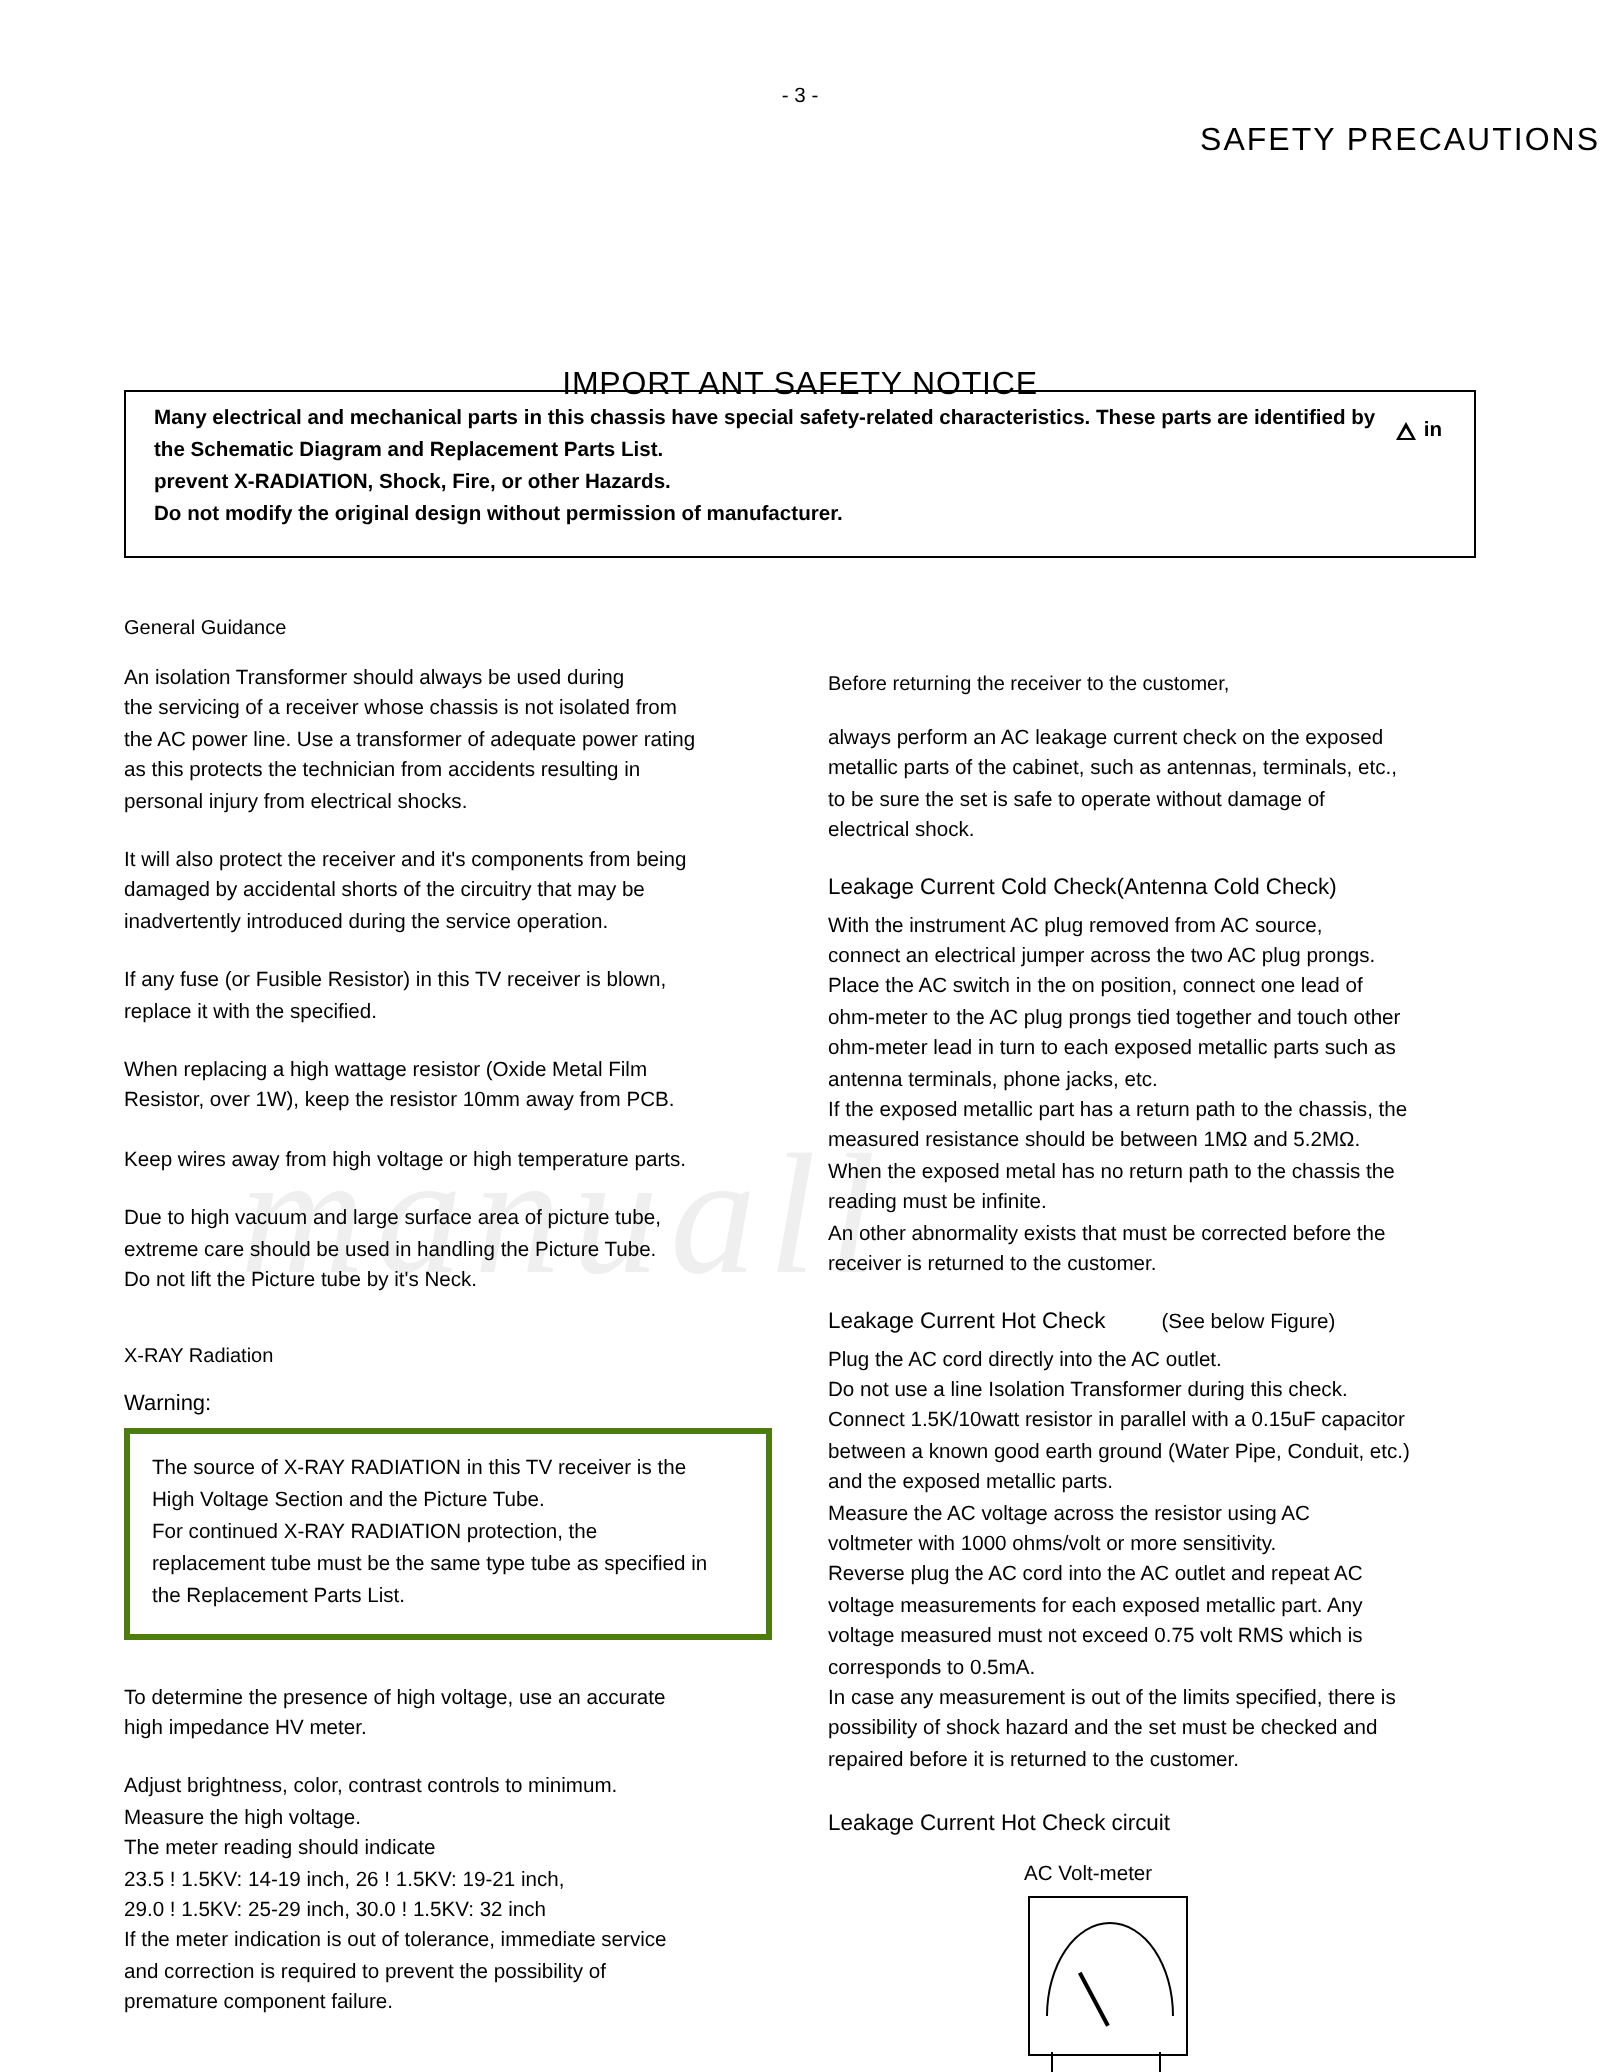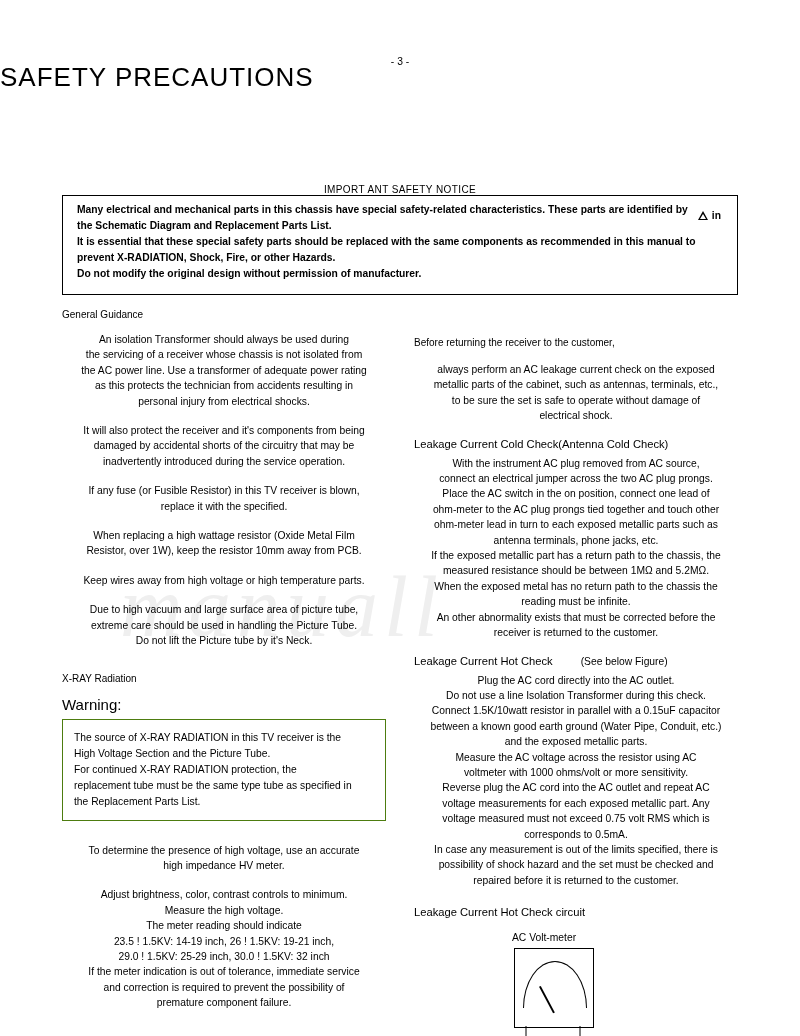--- a/index.html
+++ b/index.html
@@ -32,22 +32,22 @@
     letter-spacing: 6px;
     color: #efefef;
     font-style: italic;
     z-index: 0;
     user-select: none;
     white-space: nowrap;
   }
   .content { position: relative; z-index: 2; }
 
   h1.page-title {
-    text-align: left;
-    font-size: 26px;
+    text-align: right;
+    font-size: 16px;
     font-weight: normal;
     letter-spacing: 1px;
     margin: 62px 0 0 0;
   }
 
   
   .notice-wrap {
     position: absolute;
     left: 62px;
     top: 133px;
@@ -60,21 +60,21 @@
     position: relative;
     font-weight: bold;
   }
   .notice-legend {
     position: absolute;
     left: 50%;
     transform: translateX(-50%);
     top: -11px;
     background: #ffffff;
     padding: 0 14px;
-    font-size: 10px;
+    font-size: 16px;
     letter-spacing: 0.4px;
     white-space: nowrap;
   }
   .notice-box p {
     margin: 0;
     font-size: 10.3px;
     line-height: 16px;
   }
   .notice-warn {
     position: absolute;
@@ -116,28 +116,27 @@
 
   h2.sec {
     font-size: 10px;
     font-weight: normal;
     margin: 0 0 12px 0;
   }
   p.body {
     font-size: 10.3px;
     line-height: 15.4px;
     margin: 0 0 14px 0;
-    text-align: center;
   }
   p.tiny-head {
-    font-size: 15px;
+    font-size: 11px;
     margin: 0 0 6px 0;
   }
   .xray-box {
-    border: 1px solid #4d7c0f;
+    border: 3px solid #4d7c0f;
     padding: 10px 11px;
     font-size: 10.3px;
     line-height: 16px;
     margin: 4px 0 22px 0;
     box-sizing: border-box;
     width: 324px;
   }
   .sub-head {
     font-size: 11.2px;
     margin: 0 0 6px 0;
@@ -231,21 +230,20 @@
 
   <div class="content">
 
     <h1 class="page-title">SAFETY PRECAUTIONS</h1>
 
     <div class="notice-wrap">
       <div class="notice-legend">IMPORT ANT SAFETY NOTICE</div>
       <div class="notice-box">
         <p>Many electrical and mechanical parts in this chassis have special safety-related characteristics. These parts are identified by</p>
         <p>the Schematic Diagram and Replacement Parts List.</p>
-        <p>It is essential that these special safety parts should be replaced with the same components as recommended in this manual to</p>
         <p>prevent X-RADIATION, Shock, Fire, or other Hazards.</p>
         <p>Do not modify the original design without permission of manufacturer.</p>
         <div class="notice-warn">
           <span class="tri"></span>
           <span>in</span>
         </div>
       </div>
     </div>
 
     <div class="columns">

